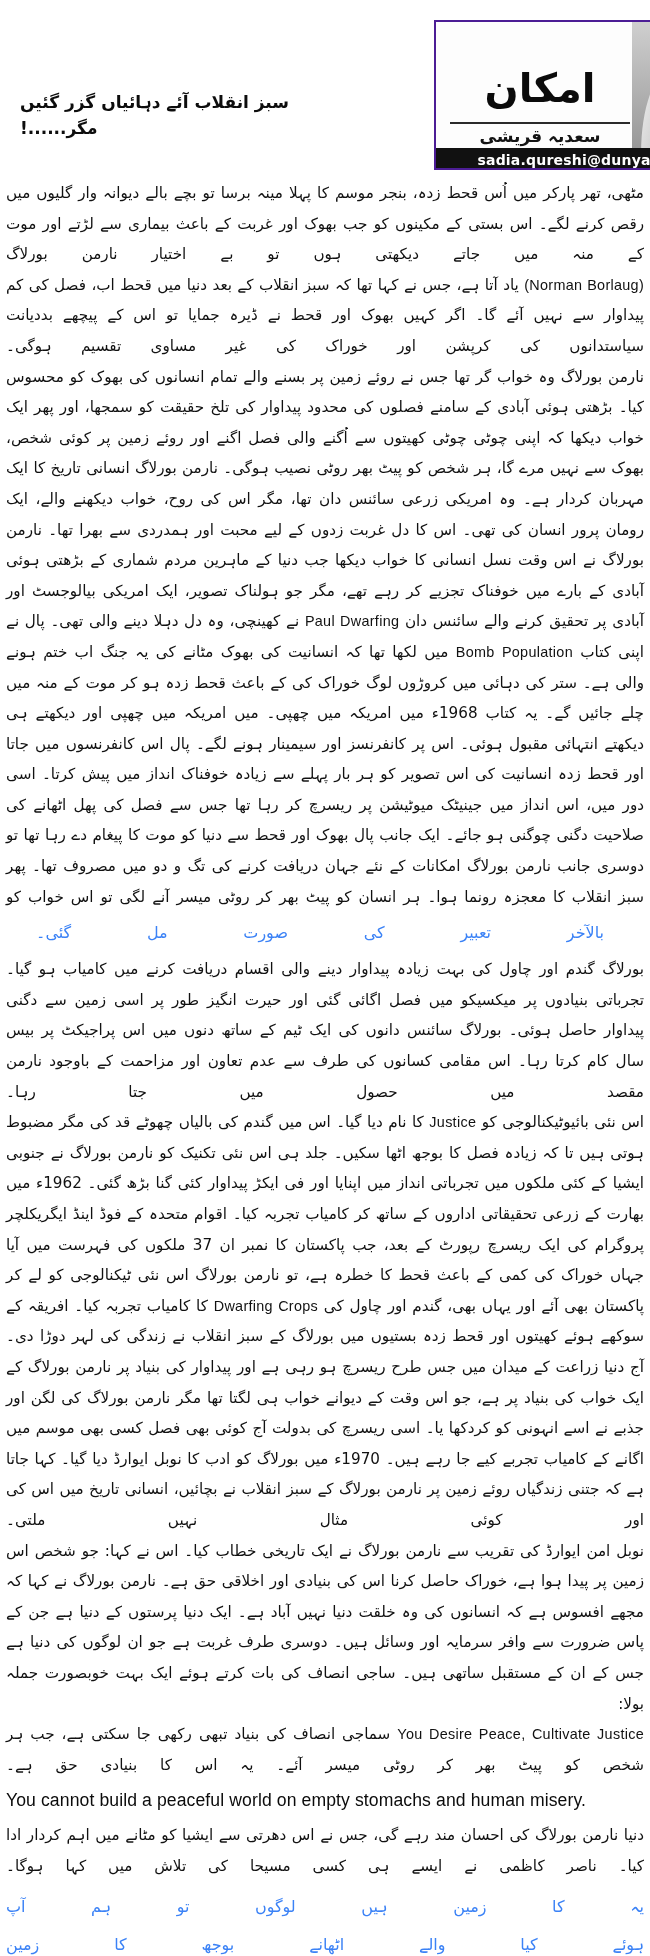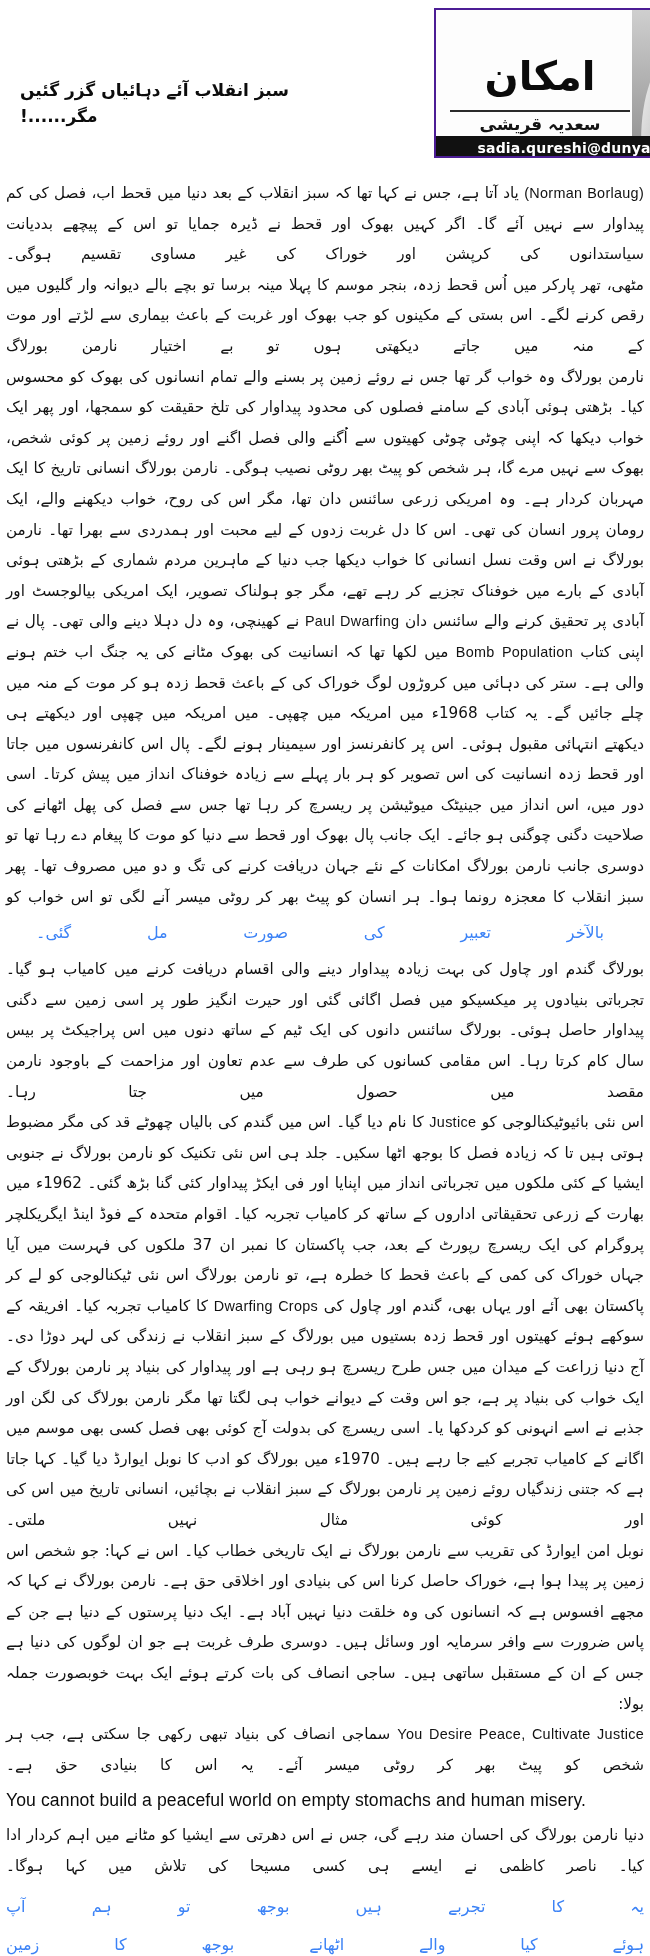--- a/index.html
+++ b/index.html
@@ -16,20 +16,21 @@
     font-family: "DejaVu Sans", sans-serif;
     color: #111111;
     overflow: hidden;
   }
 
   
   .masthead {
     position: relative;
     width: 538px;
     height: 172px;
+    margin-top: 12px;
   }
   .masthead-box {
     position: absolute;
     top: 8px;
     left: 322px;
     width: 320px;
     height: 150px;
     border: 2px solid #4c1d95;
     background: #fdfdfd;
     overflow: hidden;
@@ -229,26 +230,26 @@
     <div class="email-bar">
       <span>sadia.qureshi@dunya.com.pk</span>
     </div>
 
   </div>
 </div>
 
 <div class="article">
 
   <p class="para">
+    <span>مٹھی، تھر پارکر میں اُس قحط زدہ، بنجر موسم کا پہلا مینہ برسا تو بچے بالے دیوانہ وار گلیوں میں رقص کرنے لگے۔ اس بستی کے مکینوں کو جب بھوک اور غربت کے باعث بیماری سے لڑتے اور موت کے منہ میں جاتے دیکھتی ہوں تو بے اختیار نارمن بورلاگ</span>
+  </p>
+
+  <p class="para">
     <span class="ltr">(Norman  Borlaug)</span>
     <span>یاد آتا ہے، جس نے کہا تھا کہ سبز انقلاب کے بعد دنیا میں قحط اب، فصل کی کم پیداوار سے نہیں آئے گا۔ اگر کہیں بھوک اور قحط نے ڈیرہ جمایا تو اس کے پیچھے بددیانت سیاستدانوں کی کرپشن اور خوراک کی غیر مساوی تقسیم ہوگی۔</span>
-  </p>
-
-  <p class="para">
-    <span>مٹھی، تھر پارکر میں اُس قحط زدہ، بنجر موسم کا پہلا مینہ برسا تو بچے بالے دیوانہ وار گلیوں میں رقص کرنے لگے۔ اس بستی کے مکینوں کو جب بھوک اور غربت کے باعث بیماری سے لڑتے اور موت کے منہ میں جاتے دیکھتی ہوں تو بے اختیار نارمن بورلاگ</span>
   </p>
 
   <p class="para">
     <span>نارمن بورلاگ وہ خواب گر تھا جس نے روئے زمین پر بسنے والے تمام انسانوں کی بھوک کو محسوس کیا۔ بڑھتی ہوئی آبادی کے سامنے فصلوں کی محدود پیداوار کی تلخ حقیقت کو سمجھا، اور پھر ایک خواب دیکھا کہ اپنی چوٹی چوٹی کھیتوں سے اُگنے والی فصل اگنے اور روئے زمین پر کوئی شخص، بھوک سے نہیں مرے گا، ہر شخص کو پیٹ بھر روٹی نصیب ہوگی۔ نارمن بورلاگ انسانی تاریخ کا ایک مہربان کردار ہے۔ وہ امریکی زرعی سائنس دان تھا، مگر اس کی روح، خواب دیکھنے والے، ایک رومان پرور انسان کی تھی۔ اس کا دل غربت زدوں کے لیے محبت اور ہمدردی سے بھرا تھا۔ نارمن بورلاگ نے اس وقت نسل انسانی کا خواب دیکھا جب دنیا کے ماہرین مردم شماری کے بڑھتی ہوئی آبادی کے بارے میں خوفناک تجزیے کر رہے تھے، مگر جو ہولناک تصویر، ایک امریکی بیالوجسٹ اور آبادی پر تحقیق کرنے والے سائنس دان</span>
     <span class="ltr">Paul  Dwarfing</span>
     <span>نے کھینچی، وہ دل دہلا دینے والی تھی۔ پال نے اپنی کتاب</span>
     <span class="ltr">Population</span>
     <span class="ltr">Bomb</span>
     <span>میں لکھا تھا کہ انسانیت کی بھوک مٹانے کی یہ جنگ اب ختم ہونے والی ہے۔ ستر کی دہائی میں کروڑوں لوگ خوراک کی کے باعث قحط زدہ ہو کر موت کے منہ میں چلے جائیں گے۔ یہ کتاب 1968ء میں امریکہ میں چھپی۔ میں امریکہ میں چھپی اور دیکھتے ہی دیکھتے انتہائی مقبول ہوئی۔ اس پر کانفرنسز اور سیمینار ہونے لگے۔ پال اس کانفرنسوں میں جاتا اور قحط زدہ انسانیت کی اس تصویر کو ہر بار پہلے سے زیادہ خوفناک انداز میں پیش کرتا۔ اسی دور میں، اس انداز میں جینیٹک میوٹیشن پر ریسرچ کر رہا تھا جس سے فصل کی پھل اٹھانے کی صلاحیت دگنی چوگنی ہو جائے۔ ایک جانب پال بھوک اور قحط سے دنیا کو موت کا پیغام دے رہا تھا تو دوسری جانب نارمن بورلاگ امکانات کے نئے جہان دریافت کرنے کی تگ و دو میں مصروف تھا۔ پھر سبز انقلاب کا معجزہ رونما ہوا۔ ہر انسان کو پیٹ بھر کر روٹی میسر آنے لگی تو اس خواب کو</span>
   </p>
@@ -280,19 +281,19 @@
 
   <p class="quote-en">You cannot build a peaceful world on empty stomachs and human misery.</p>
 
   <p class="para">
     <span>دنیا نارمن بورلاگ کی احسان مند رہے گی، جس نے اس دھرتی سے ایشیا کو مٹانے میں اہم کردار ادا کیا۔ ناصر کاظمی نے ایسے ہی کسی مسیحا کی تلاش میں کہا ہوگا۔</span>
   </p>
 
   <div class="spacer-sm"></div>
 
   <p class="verse">
-    <span>یہ              کا              تجربے              ہیں              بوجھ              تو              ہم              آپ</span>
+    <span>یہ              کا              زمین              ہیں              لوگوں              تو              ہم              آپ</span>
   </p>
   <p class="verse">
     <span>ہوئے              کیا              والے              اٹھانے              بوجھ              کا              زمین</span>
   </p>
 
 </div>
 
 </body></html>

